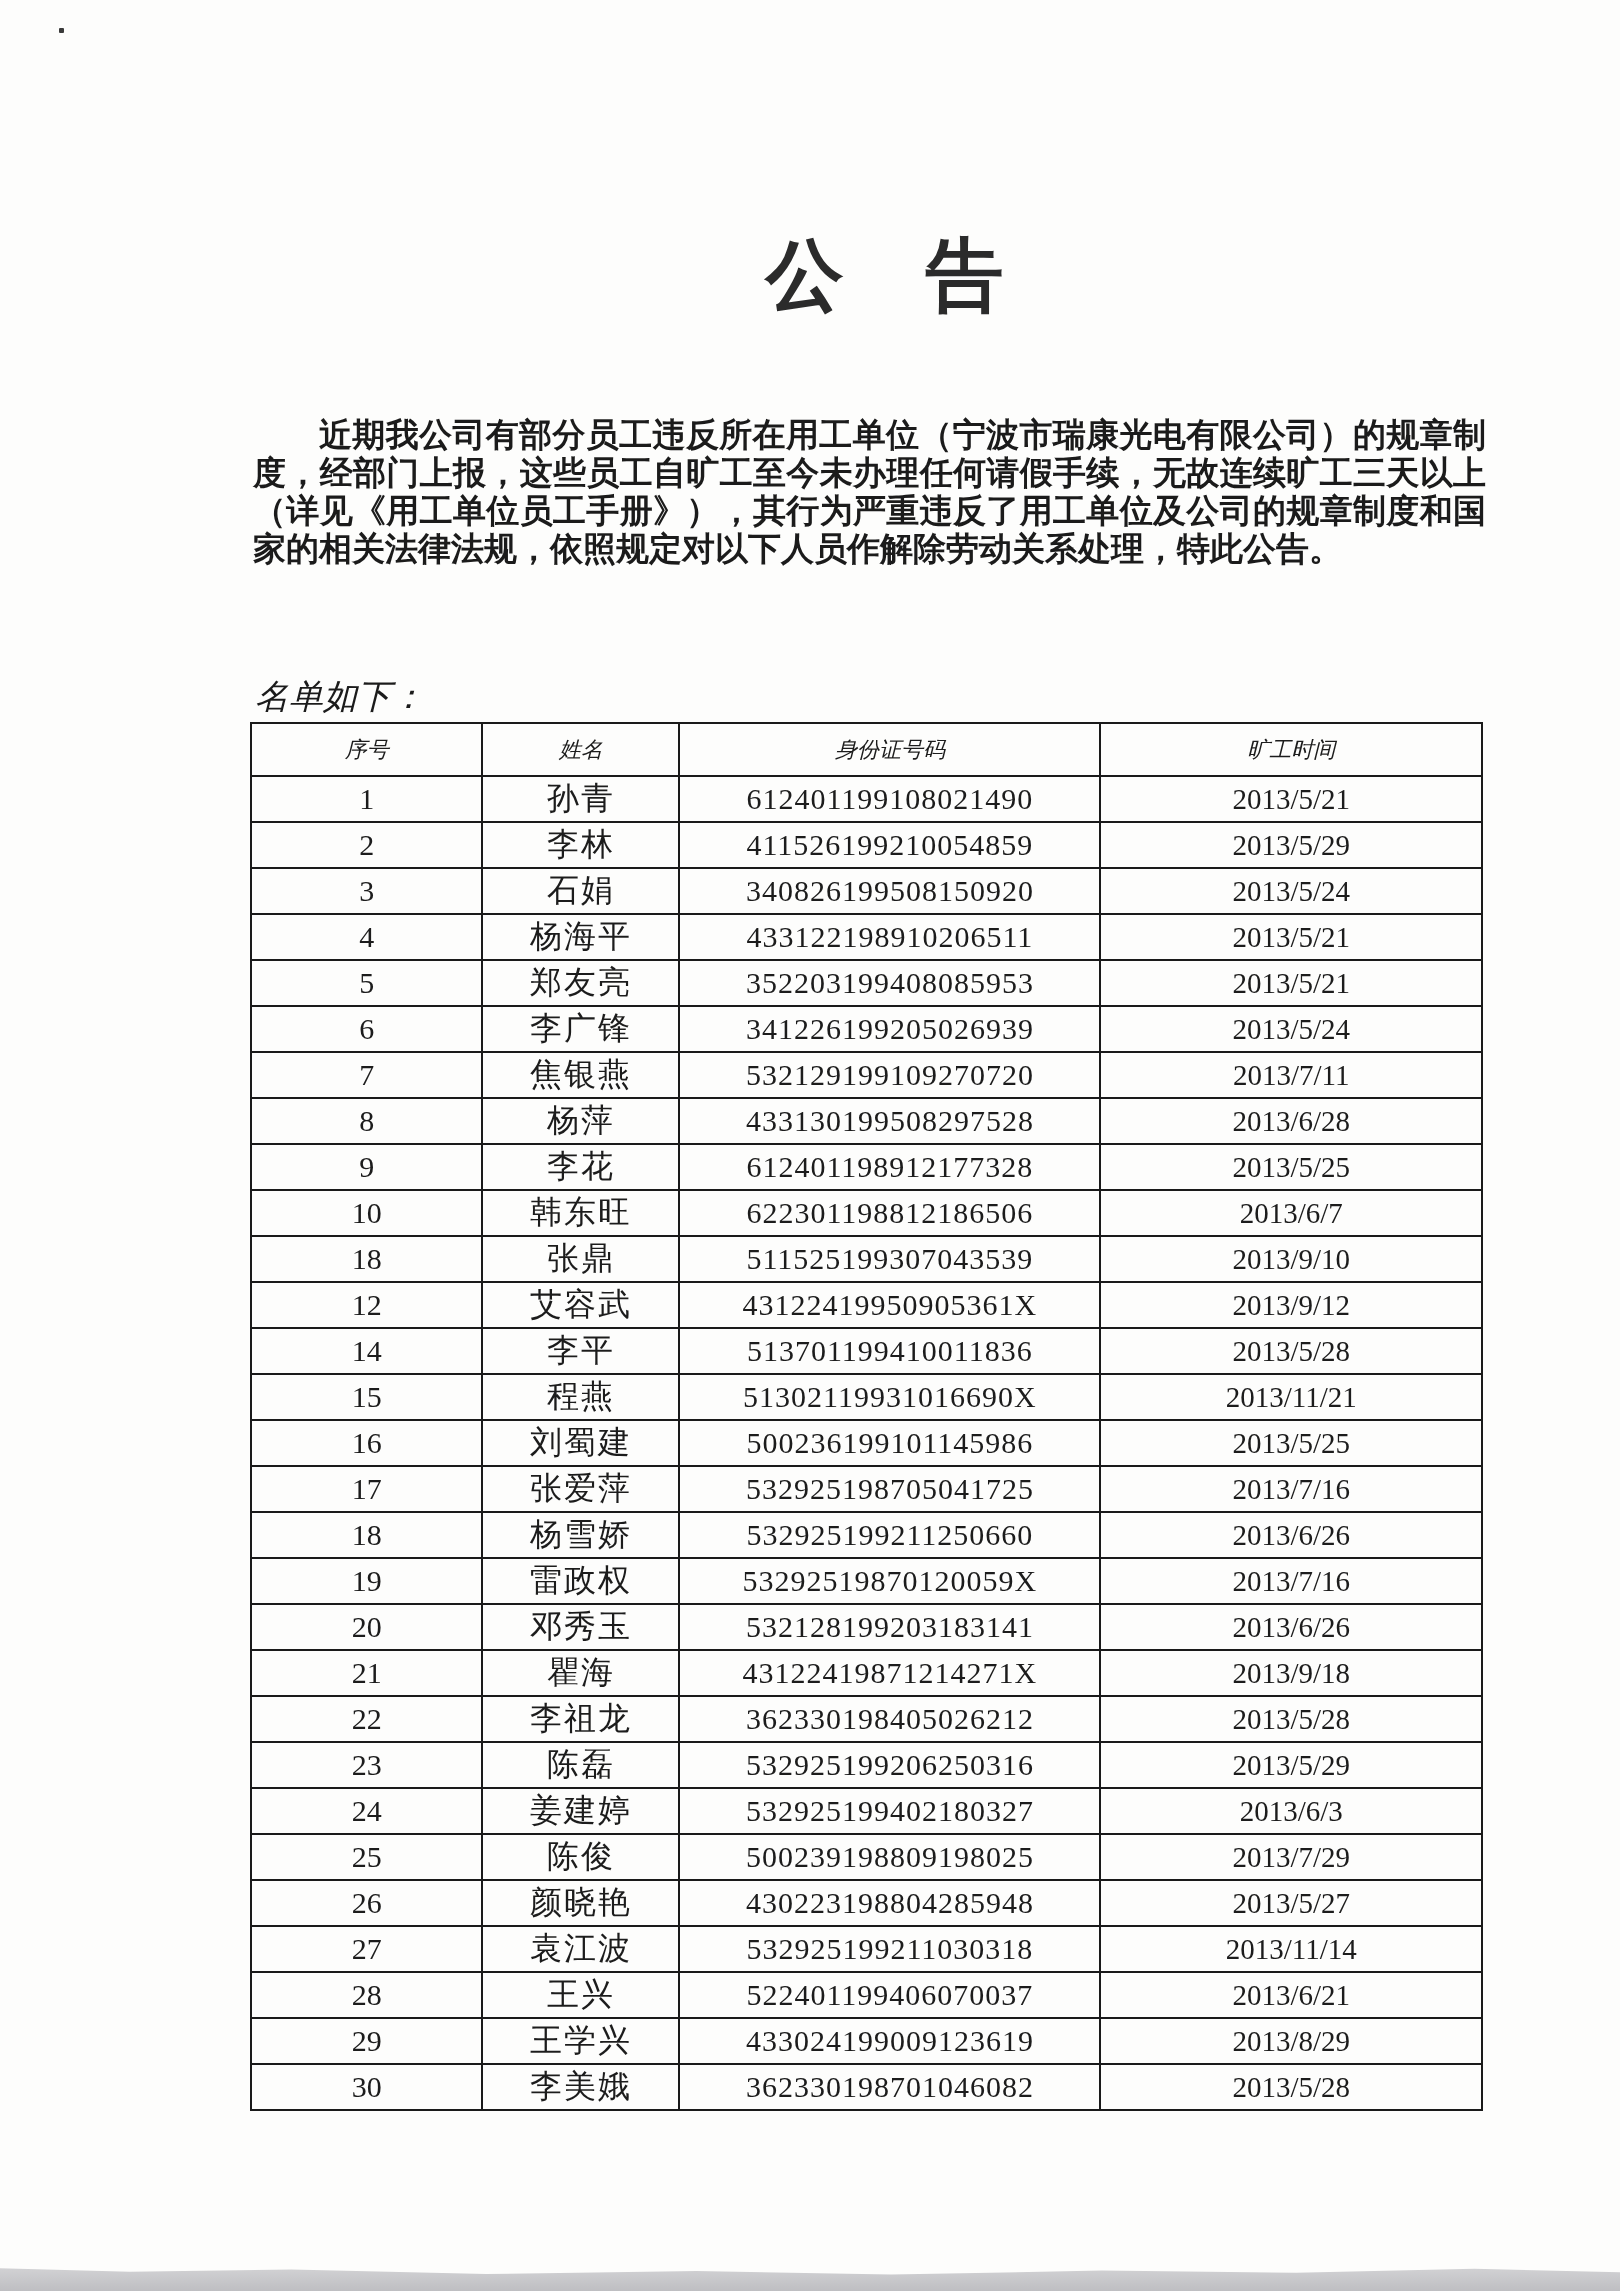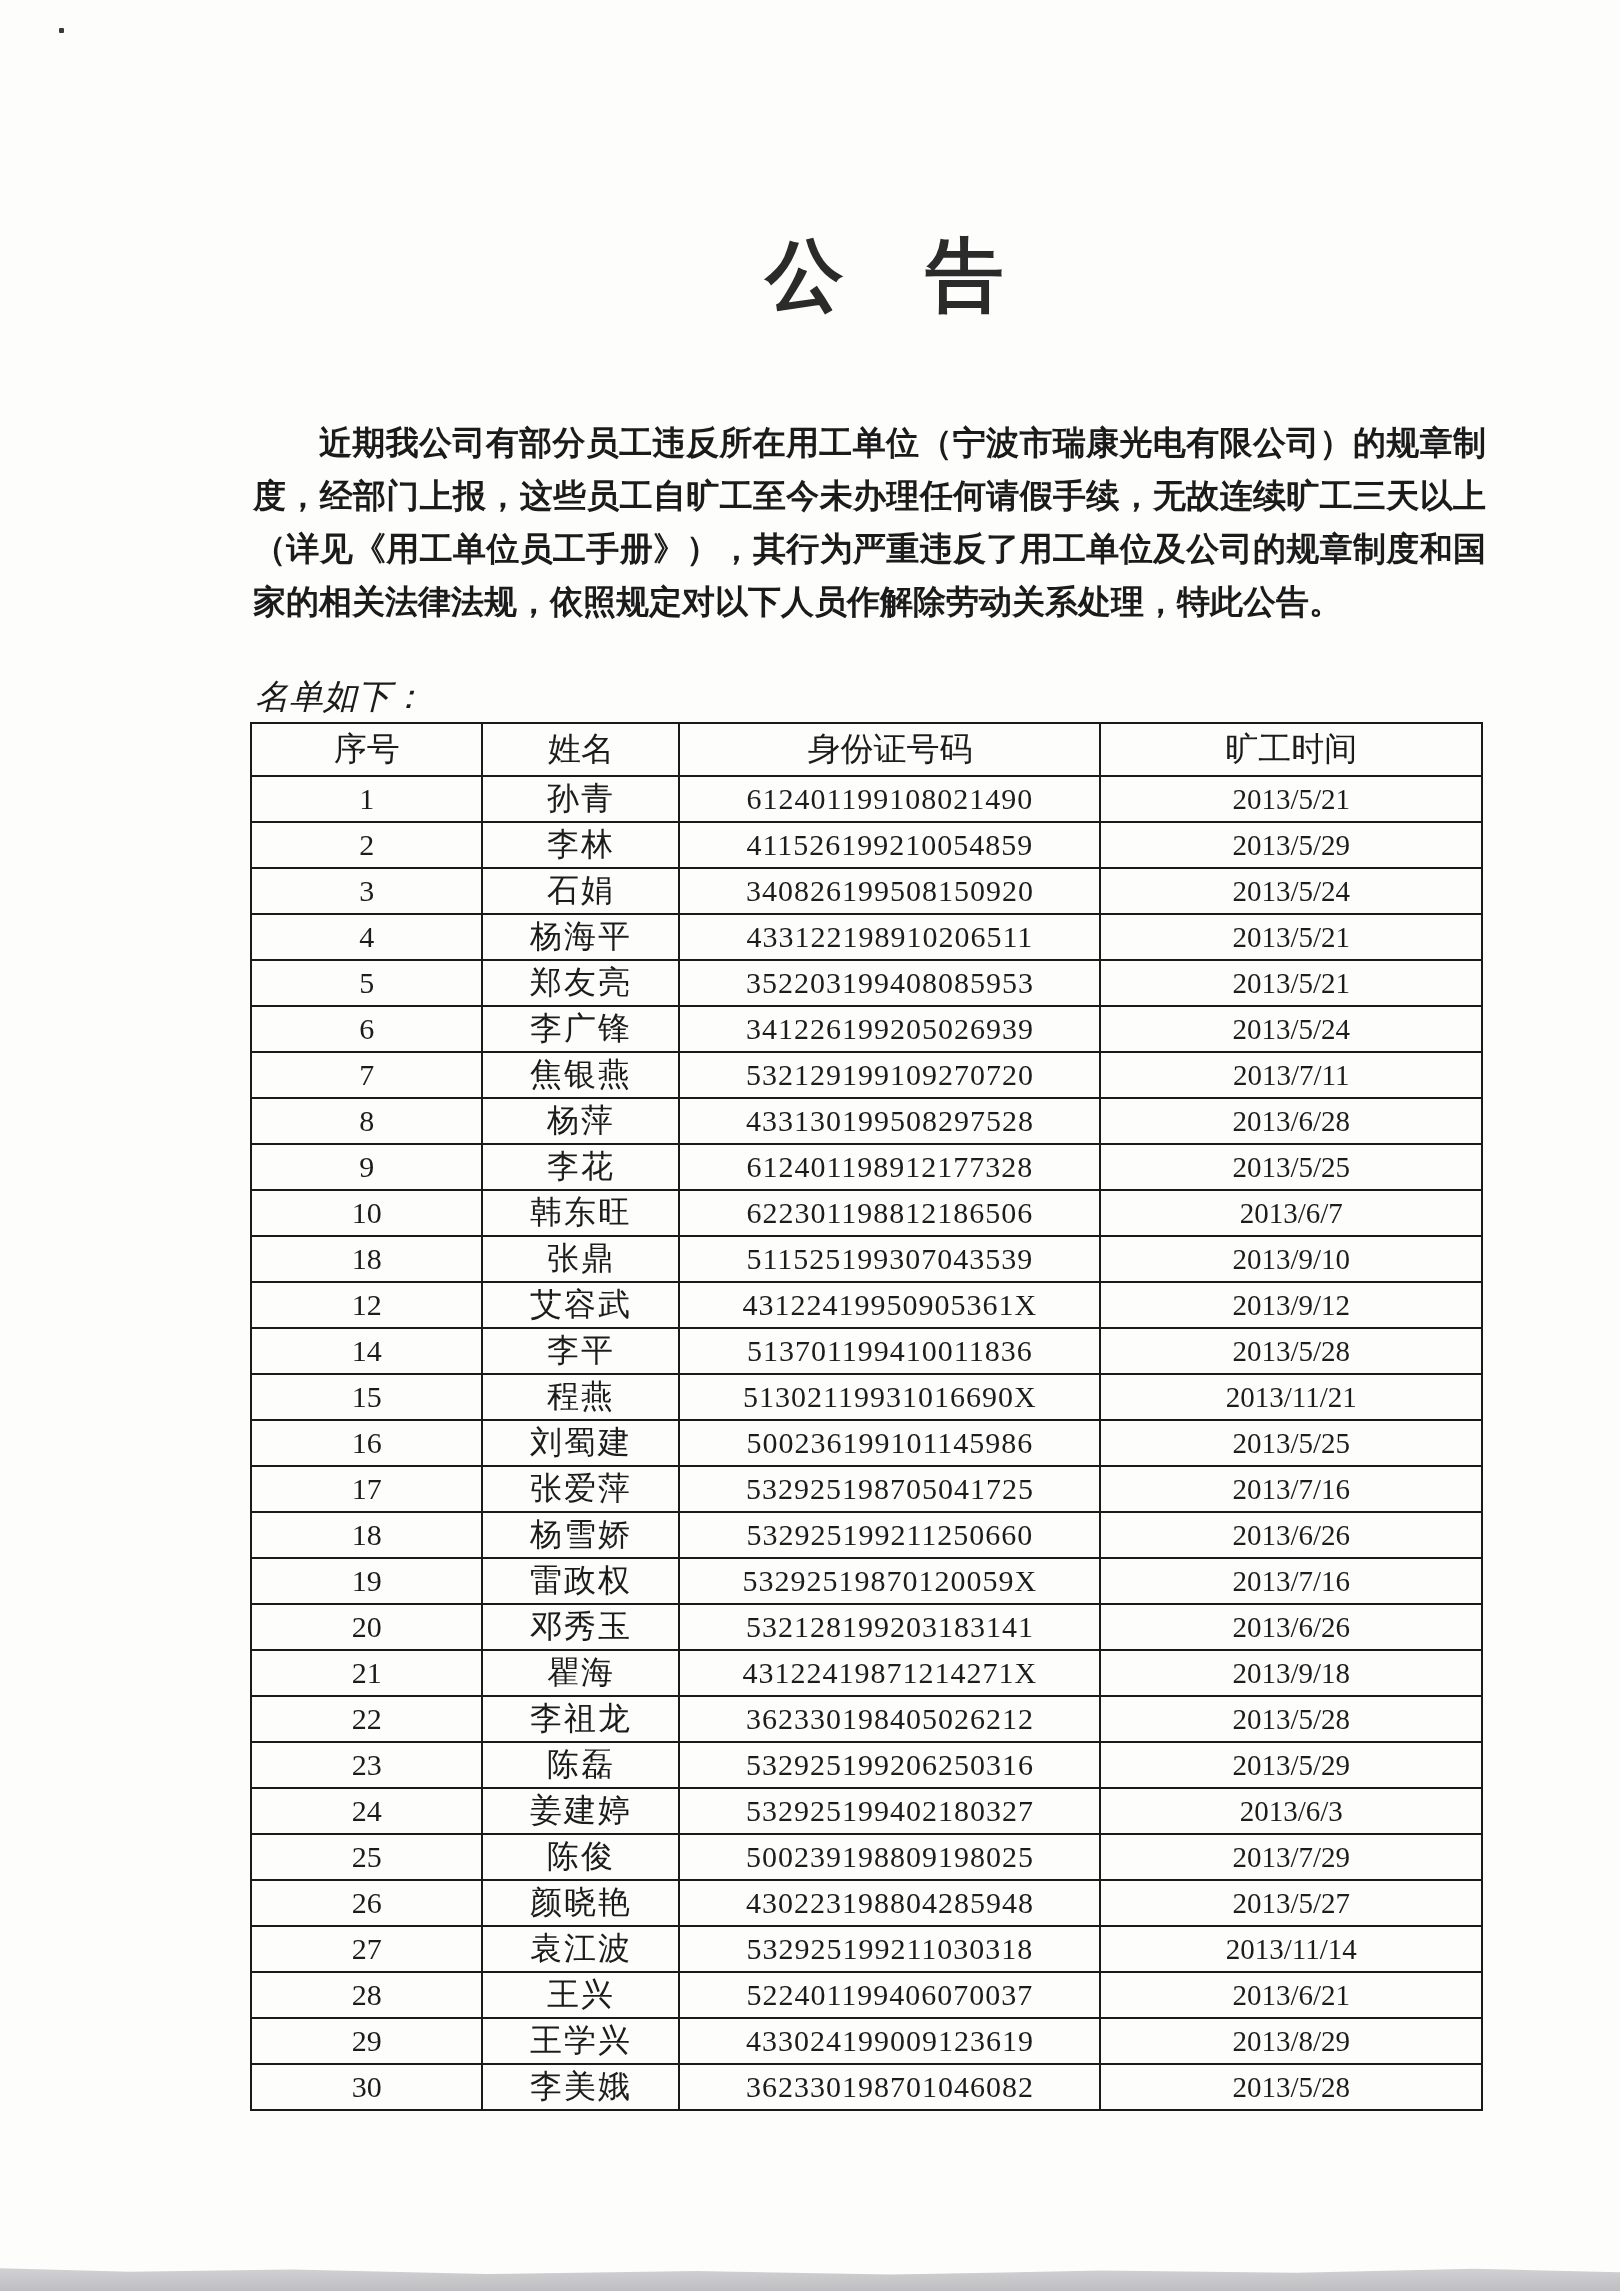--- a/index.html
+++ b/index.html
@@ -35,21 +35,21 @@
   }
   .notice-paragraph {
     position: absolute;
     top: 416px;
     left: 253px;
     width: 1233px;
     margin: 0;
     font-family: "Liberation Sans", "DejaVu Sans", sans-serif;
     font-size: 33px;
     font-weight: 700;
-    line-height: 53px;
+    line-height: 38px;
     text-align: justify;
     text-indent: 2em;
     color: #1b1b1b;
   }
   .list-label {
     position: absolute;
     top: 674px;
     left: 255px;
     margin: 0;
     font-family: "Liberation Serif", "DejaVu Serif", serif;
@@ -72,23 +72,24 @@
     border: 2px solid #1a1a1a;
     text-align: center;
     vertical-align: middle;
     padding: 0;
     overflow: hidden;
     white-space: nowrap;
   }
   table.roster { border: 2.9px solid #141414; }
   table.roster thead th {
     height: 51px;
-    font-size: 33px;
+    font-size: 22px;
     font-weight: 400;
     border-bottom-width: 2.9px;
+    font-style: italic;
   }
   table.roster tbody td { height: 43px; }
   td.cell-index { font-size: 30px; }
   td.cell-name  { font-size: 32px; letter-spacing: 2px; }
   td.cell-id    { font-size: 30px; letter-spacing: 1px; }
   td.cell-date  { font-size: 29px; }
   .col-index { width: 18.8%; }
   .col-name  { width: 16.0%; }
   .col-id    { width: 34.2%; }
   .col-date  { width: 31.0%; }

